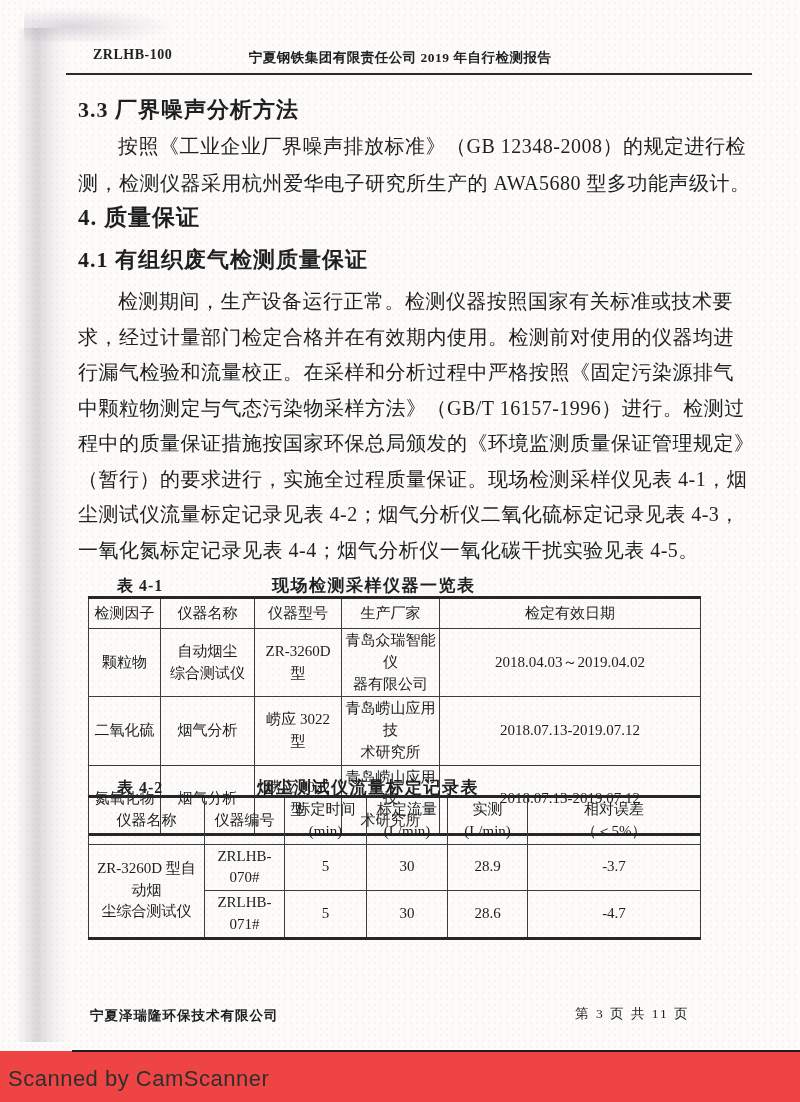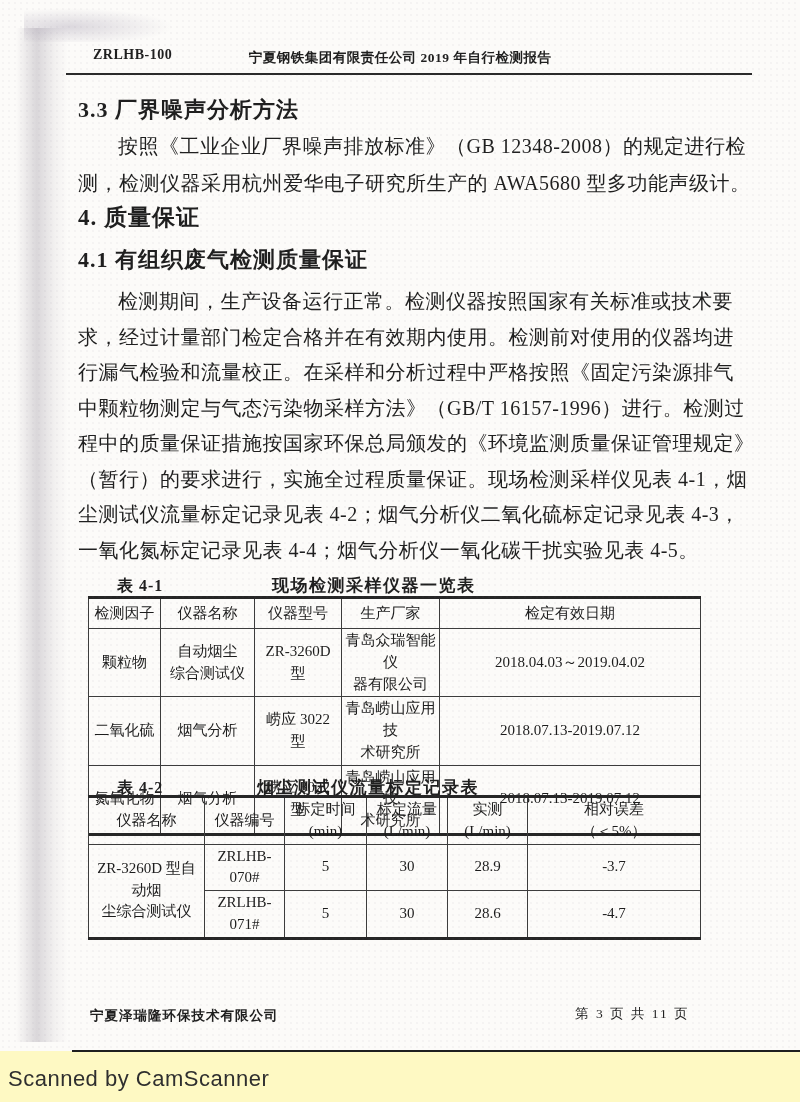--- a/index.html
+++ b/index.html
@@ -1,16 +1,16 @@
 <!DOCTYPE html>
 <html><head>
 <meta charset="utf-8">
 <style>
   html,body{margin:0;padding:0;background:#ffffff;}
-  .page{position:relative;width:800px;height:1102px;background:#fef9c3;overflow:hidden;
+  .page{position:relative;width:800px;height:1102px;background:#ef4444;overflow:hidden;
         font-family:"Liberation Serif","DejaVu Serif",serif;color:#1f1f1f;}
   
   .scan{position:absolute;left:0;top:0;width:800px;height:1051px;background:#fcfbf9;}
   .scan::after{content:"";position:absolute;inset:0;
       background-image:radial-gradient(rgba(110,100,125,0.05) 1px, transparent 1px);
       background-size:6px 6px;pointer-events:none;}
   .edge-shadow{position:absolute;left:16px;top:28px;width:52px;height:1014px;
       background:linear-gradient(90deg, rgba(130,122,138,0) 0%, rgba(130,122,138,0.28) 40%,
                  rgba(130,122,138,0.08) 75%, rgba(130,122,138,0) 100%);}
   .top-smudge{position:absolute;left:24px;top:8px;width:150px;height:34px;

